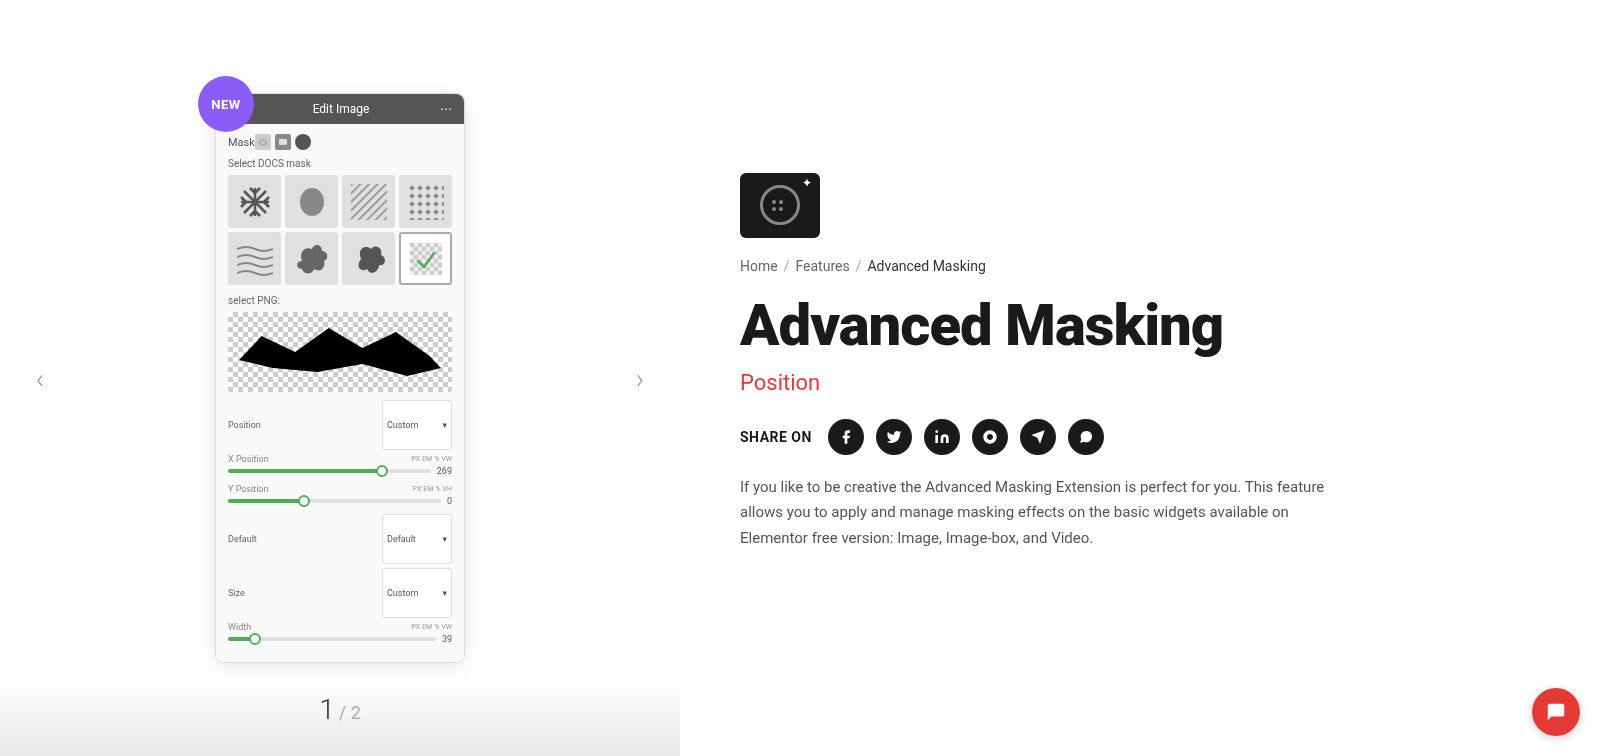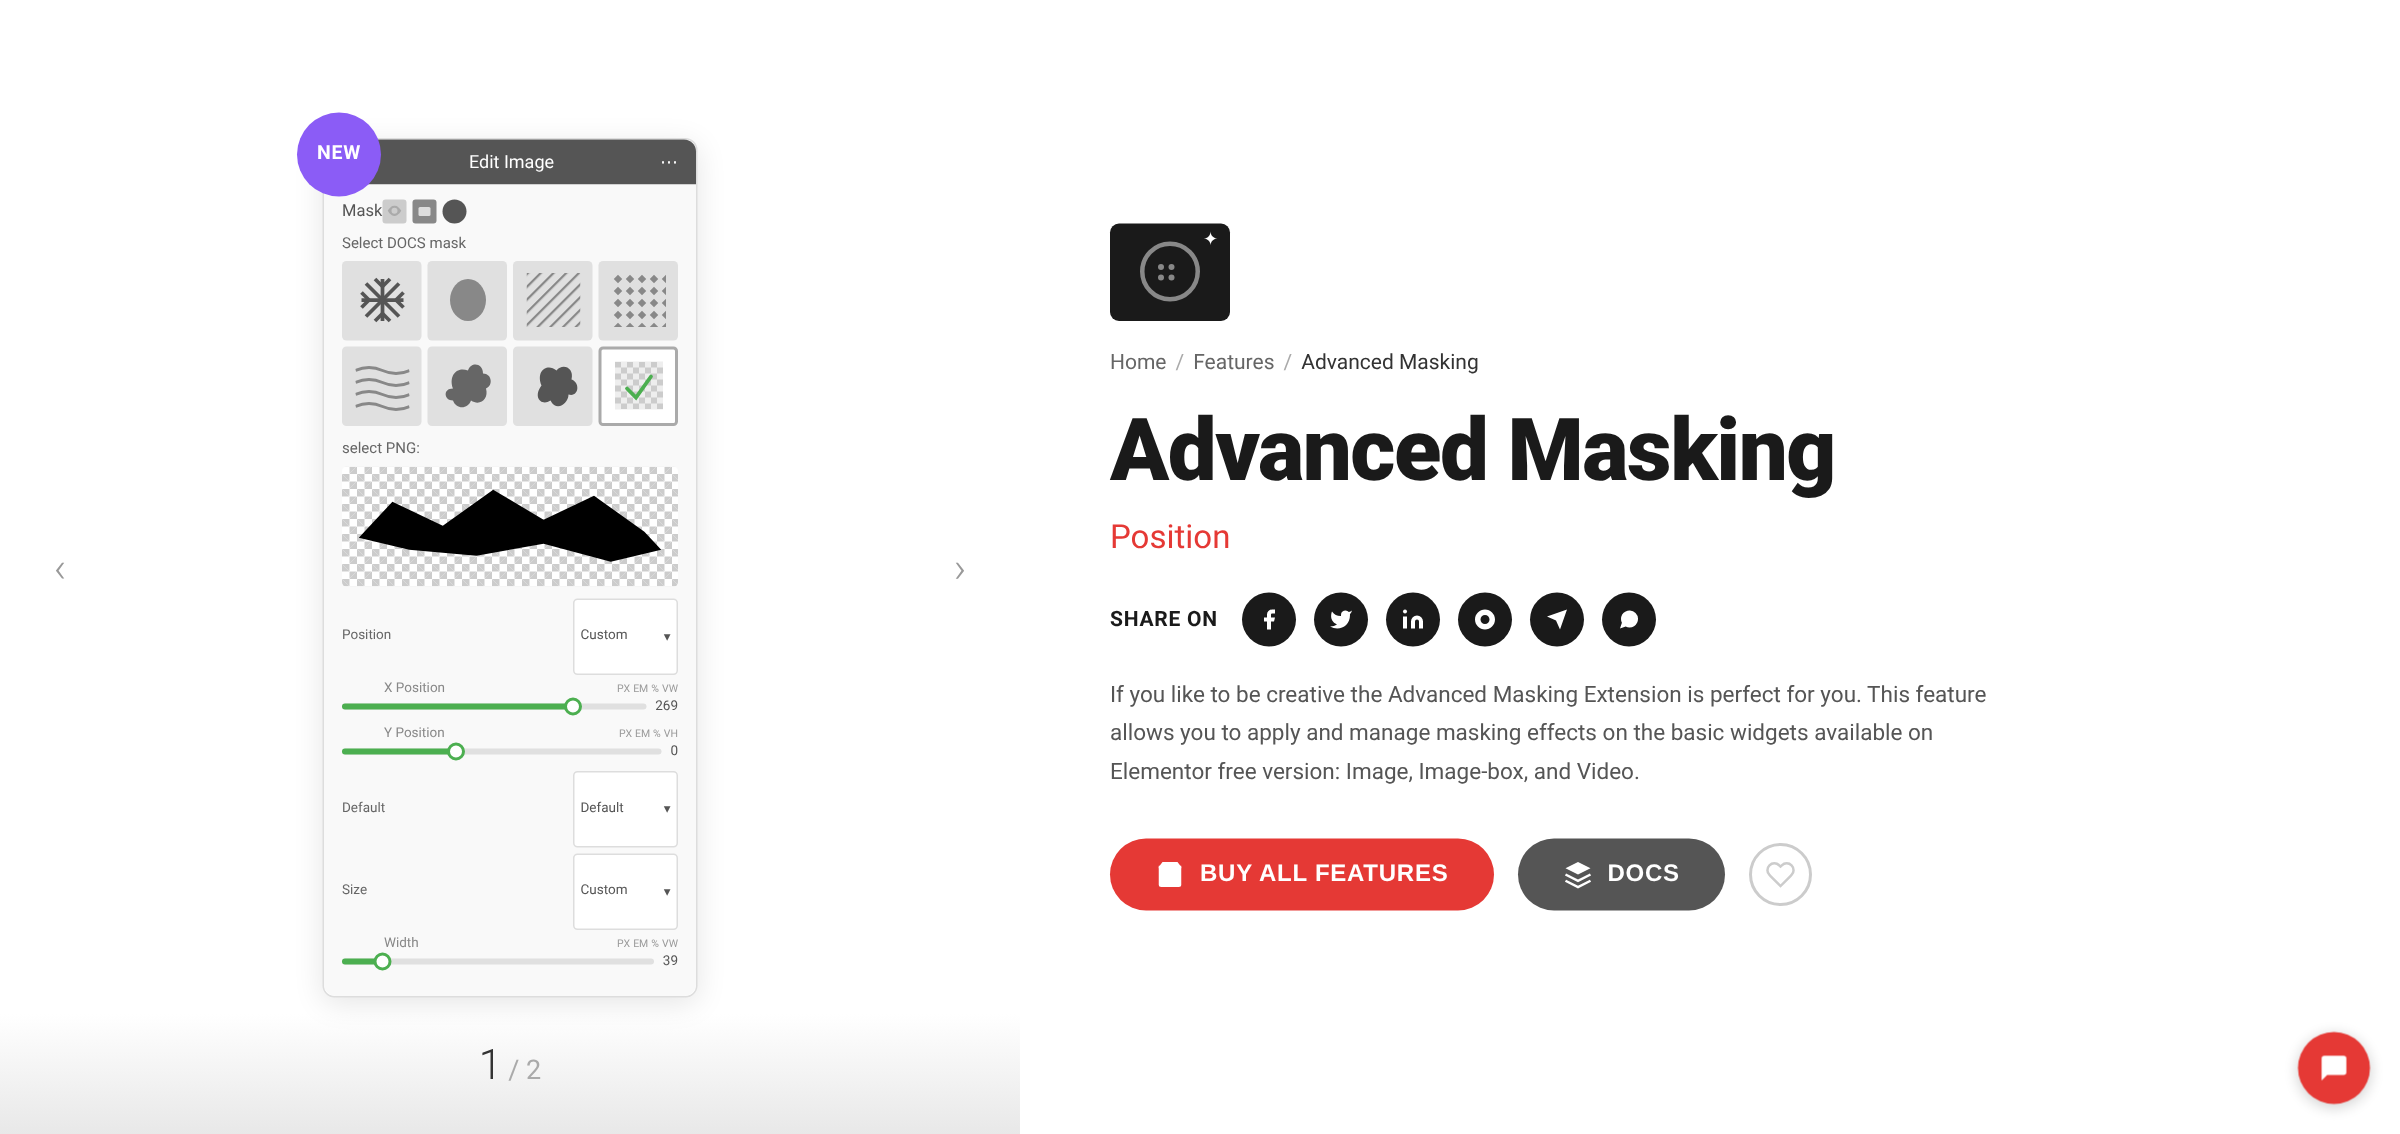--- a/index.html
+++ b/index.html
@@ -211,21 +211,20 @@
       justify-content: space-between;
       margin-bottom: 2px;
     }
 
     .sub-control-label {
       font-size: 9px;
       color: #888;
       display: flex;
       align-items: center;
       gap: 3px;
-      margin-left: 28px;
     }
 
     .unit-tabs {
       display: flex;
       gap: 2px;
       font-size: 7px;
       color: #999;
     }
 
     .slider-row {
@@ -797,45 +796,20 @@
         <div class="social-icon">
           <svg width="16" height="16" viewBox="0 0 24 24" fill="white">
               <path d="M21 11.5a8.38 8.38 0 0 1-.9 3.8 8.5 8.5 0 0 1-7.6 4.7 8.38 8.38 0 0 1-3.8-.9L3 21l1.9-5.7a8.38 8.38 0 0 1-.9-3.8 8.5 8.5 0 0 1 4.7-7.6 8.38 8.38 0 0 1 3.8-.9h.5a8.48 8.48 0 0 1 8 8v.5z"></path>
             </svg>
         </div>
       </div>
     </div>
 
     <p class="description">If you like to be creative the Advanced Masking Extension is perfect for you. This feature allows you to apply and manage masking effects on the basic widgets available on Elementor free version: Image, Image-box, and Video.</p>
 
-    <div class="action-row">
-      <button class="buy-btn">
-        <svg width="20" height="20" viewBox="0 0 24 24" fill="white">
-            <path d="M6 2L3 6v14a2 2 0 0 0 2 2h14a2 2 0 0 0 2-2V6l-3-4z"></path>
-            <line x1="3" y1="6" x2="21" y2="6" stroke="white" stroke-width="2"></line>
-            <path d="M16 10a4 4 0 0 1-8 0" stroke="white" stroke-width="2" fill="none"></path>
-          </svg>
-        <span>BUY ALL FEATURES</span>
-      </button>
-
-      <button class="docs-btn">
-        <svg width="20" height="20" viewBox="0 0 24 24" fill="white">
-            <path d="M12 2L2 7l10 5 10-5-10-5z"></path>
-            <path d="M2 17l10 5 10-5" stroke="white" stroke-width="2" fill="none"></path>
-            <path d="M2 12l10 5 10-5" stroke="white" stroke-width="2" fill="none"></path>
-          </svg>
-        <span>DOCS</span>
-      </button>
-
-      <button class="heart-btn">
-        <svg width="20" height="20" viewBox="0 0 24 24" stroke="#ccc" stroke-width="2" fill="none">
-            <path d="M20.84 4.61a5.5 5.5 0 0 0-7.78 0L12 5.67l-1.06-1.06a5.5 5.5 0 0 0-7.78 7.78l1.06 1.06L12 21.23l7.78-7.78 1.06-1.06a5.5 5.5 0 0 0 0-7.78z"></path>
-          </svg>
-      </button>
-    </div>
   </div>
 </div>
 
 <div class="chat-btn">
   <svg width="22" height="22" viewBox="0 0 24 24" fill="white">
       <path d="M21 15a2 2 0 0 1-2 2H7l-4 4V5a2 2 0 0 1 2-2h14a2 2 0 0 1 2 2z"></path>
     </svg>
 </div>
 
 </body></html>

